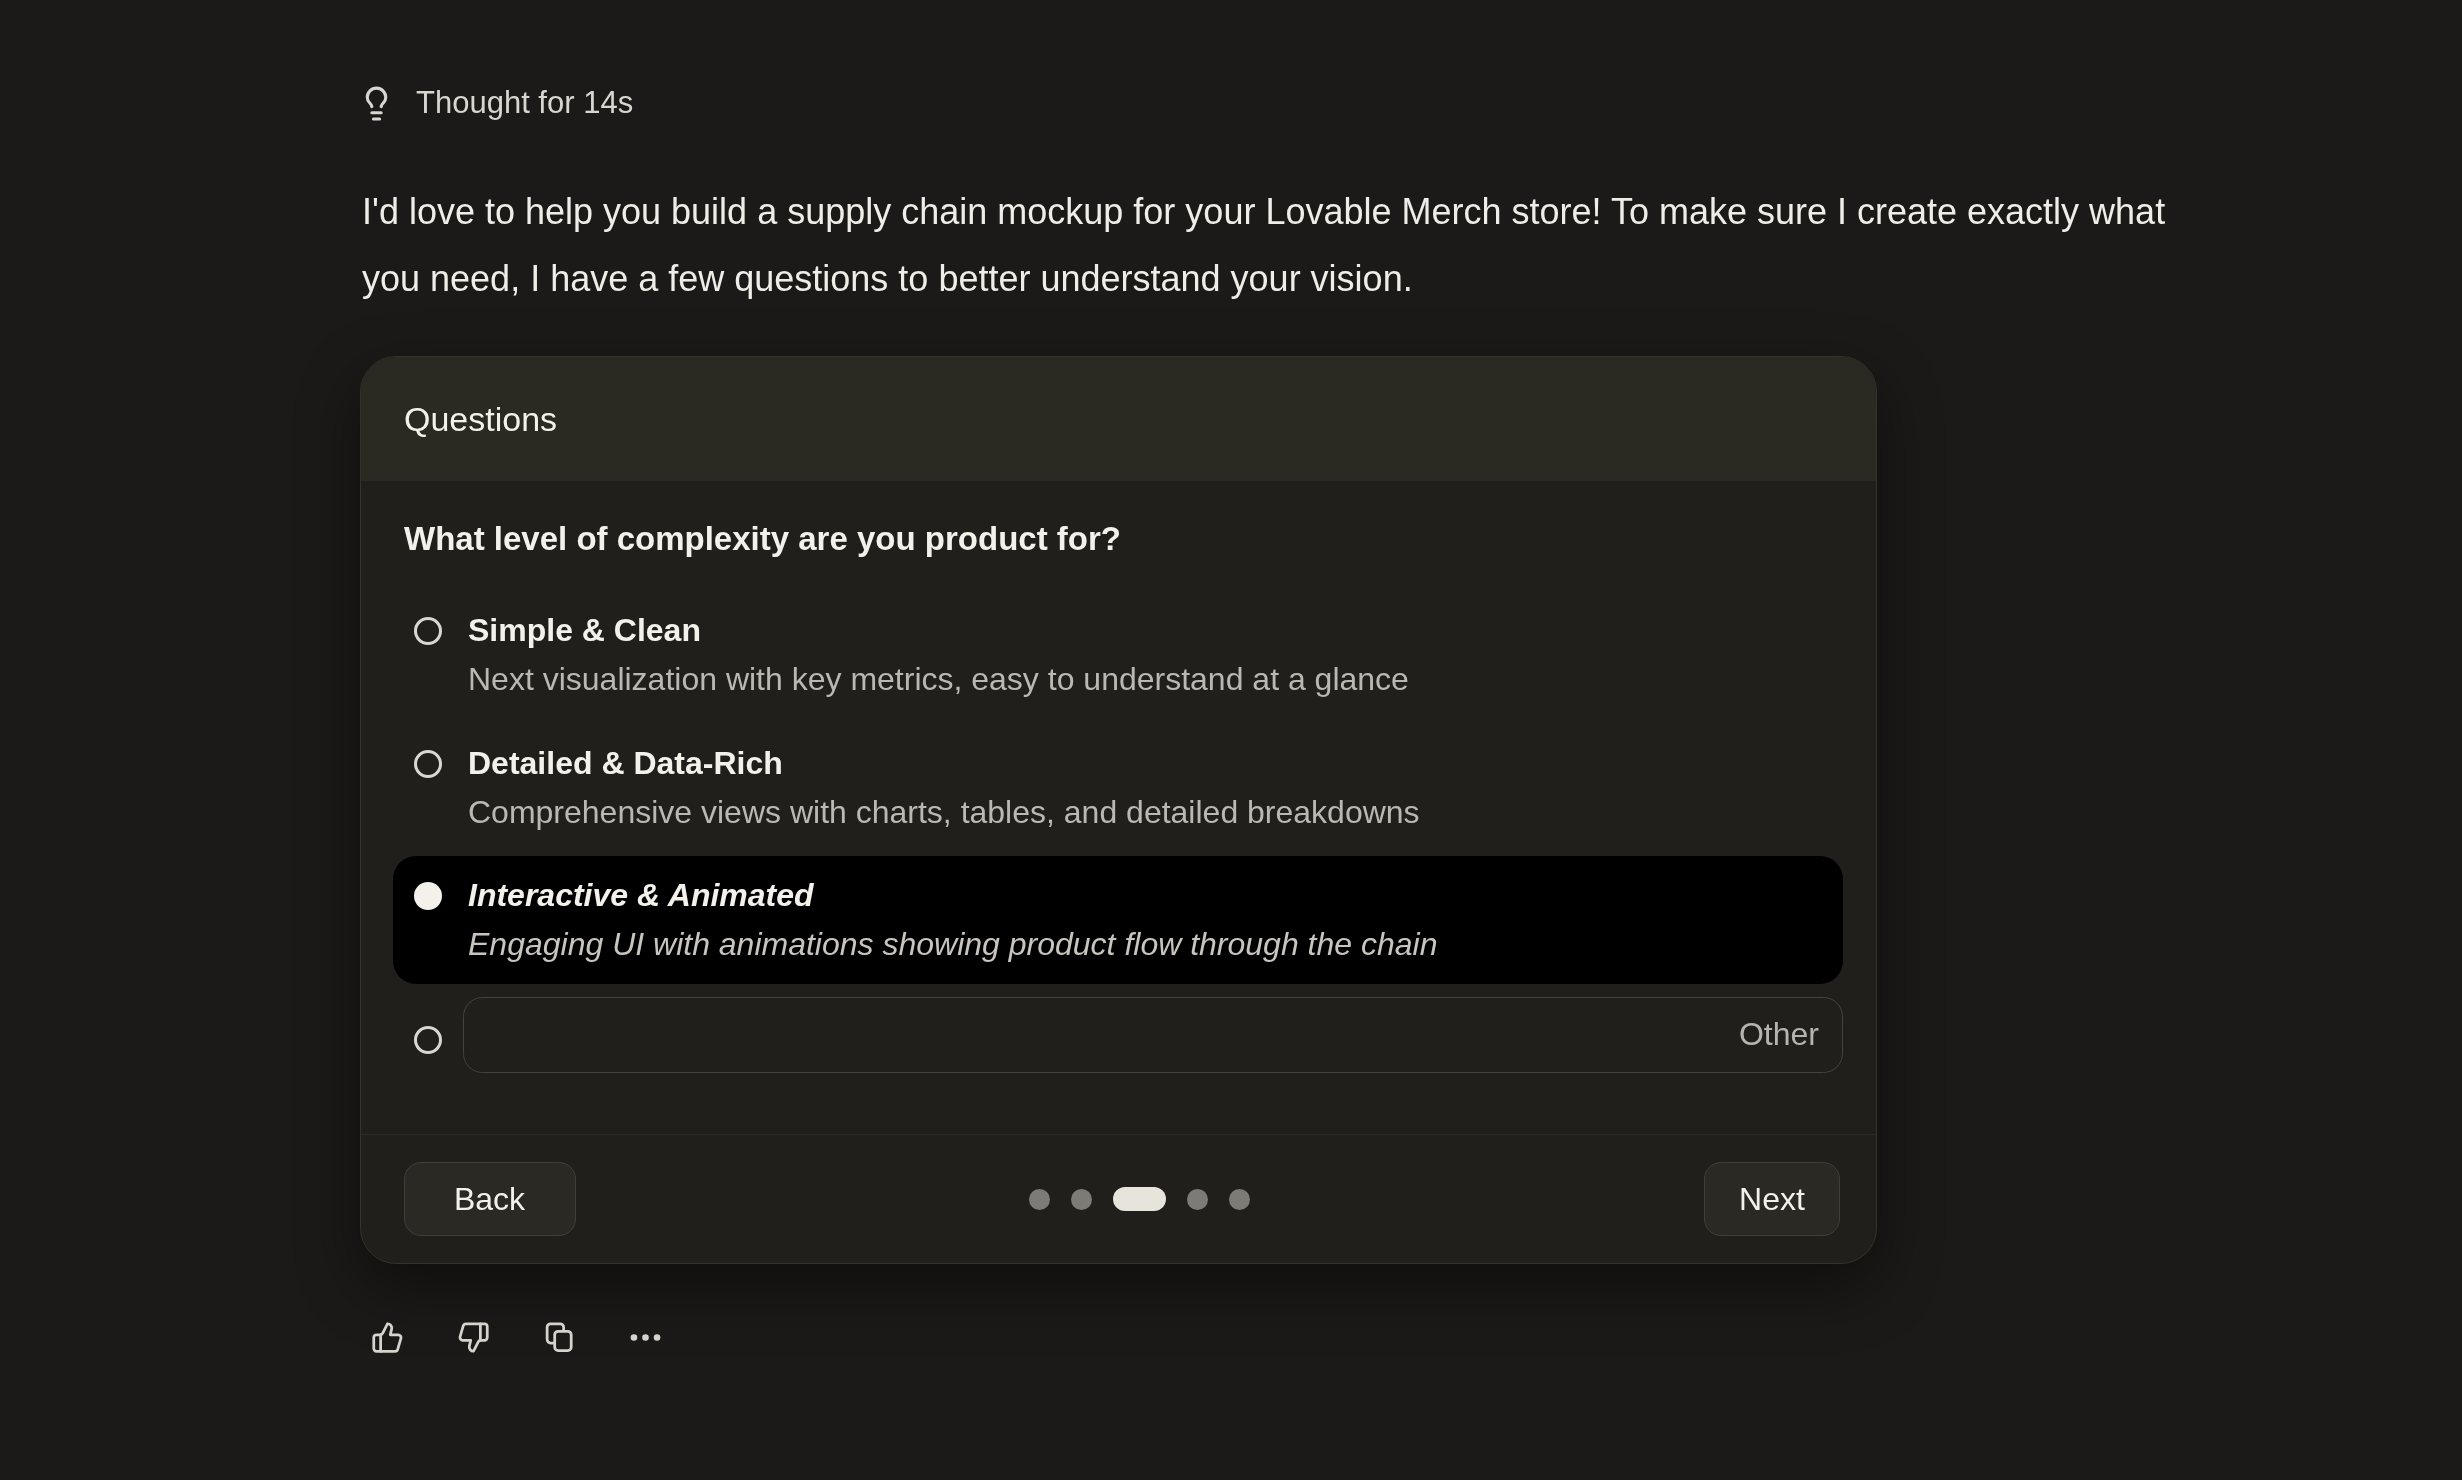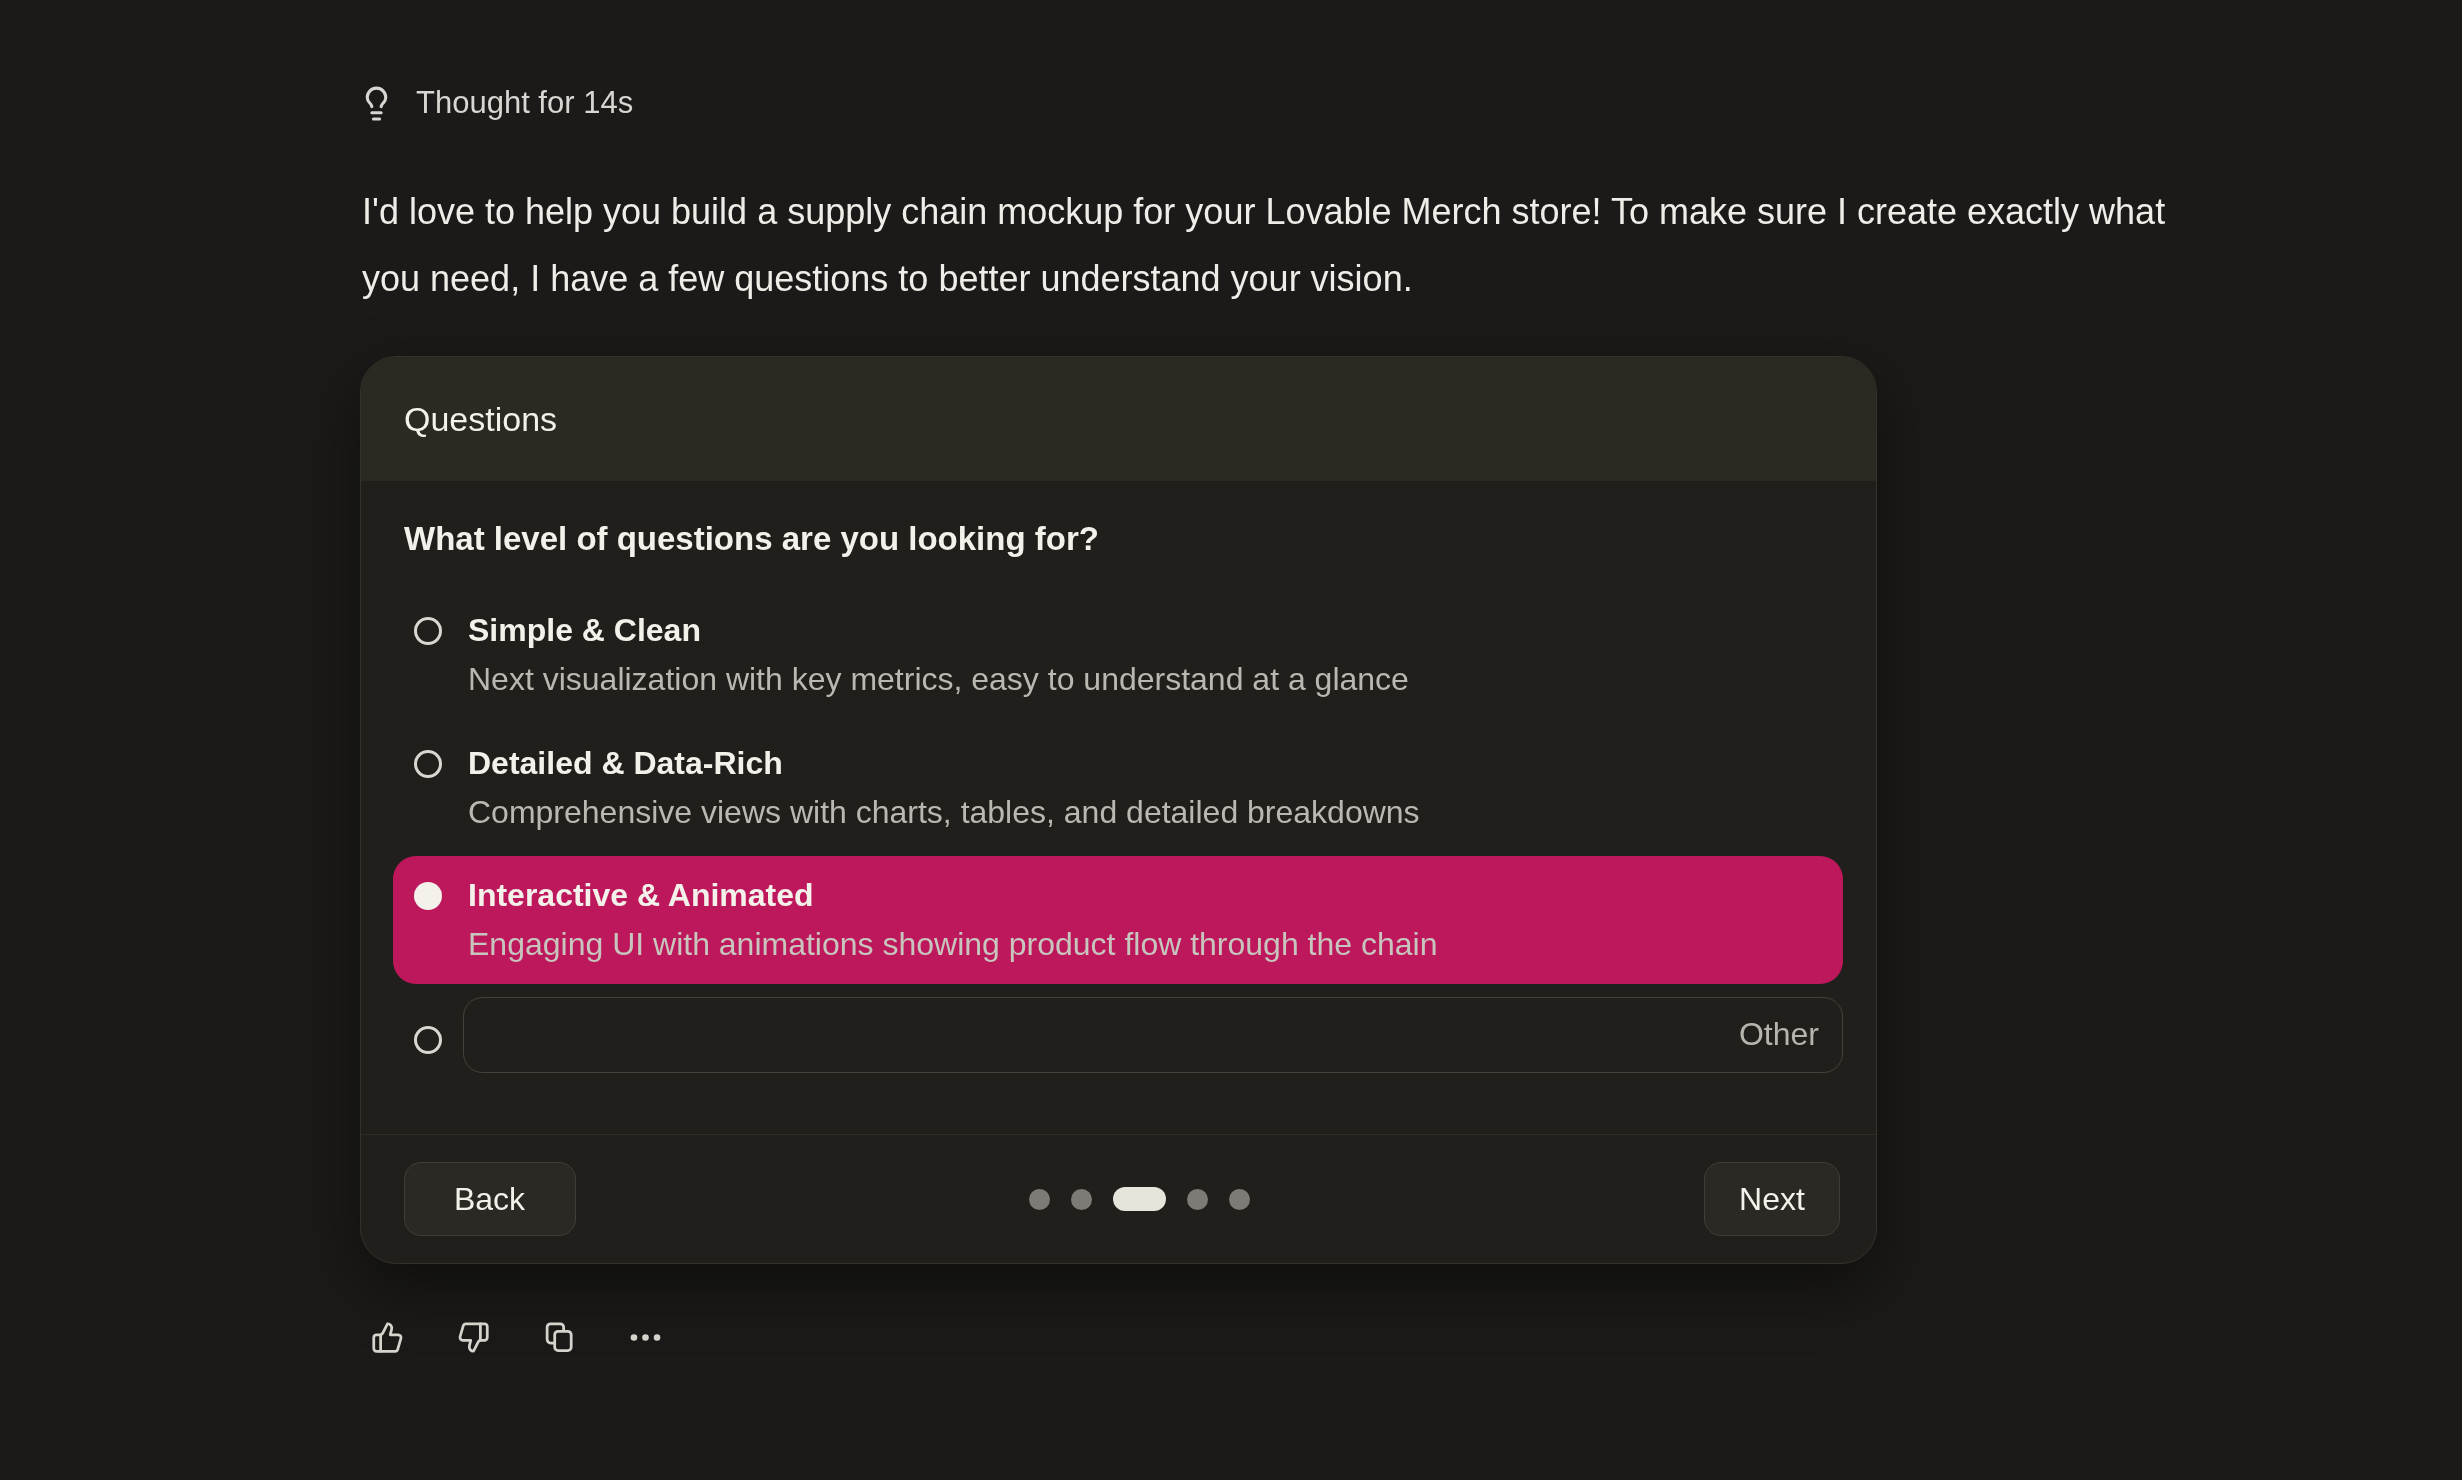--- a/index.html
+++ b/index.html
@@ -51,21 +51,21 @@
     font-size: 33px; font-weight: 700; line-height: 41px;
     color: #f3f1ea;
   }
   .options { margin-top: 32px; display: flex; flex-direction: column; gap: 4.6px; }
   .option {
     display: flex; align-items: flex-start;
     padding: 15px 0 15px 21px;
     border-radius: 23px;
     cursor: pointer;
   }
-  .option.selected { background: #be185d; }
+  .option.selected { background: #000000; font-style: italic; }
   .radio {
     flex: none;
     width: 28px; height: 28px; margin-top: 11px;
     border: 3.4px solid #d9d7d1; border-radius: 50%;
     background: transparent;
   }
   .radio.checked { border: none; background: #f3f1ea; }
   .option-text { margin-left: 26px; }
   .option-title { font-size: 32px; font-weight: 700; line-height: 49px; color: #f3f1ea; }
   .option-desc  { font-size: 32px; font-weight: 400; line-height: 49px; color: #bab8b1; }
@@ -130,21 +130,21 @@
 </div>
 
 <p class="message">I'd love to help you build a supply chain mockup for your Lovable Merch store! To make sure I create exactly what you need, I have a few questions to better understand your vision.</p>
 
 <section class="card">
   <header class="card-header">
     <h2 class="card-title">Questions</h2>
   </header>
 
   <div class="card-body">
-    <h3 class="question">What level of questions are you looking for?</h3>
+    <h3 class="question">What level of complexity are you product for?</h3>
 
     <div class="options">
 
       <div class="option">
         <span class="radio"></span>
         <div class="option-text">
           <div class="option-title">Simple &amp; Clean</div>
           <div class="option-desc">Next visualization with key metrics, easy to understand at a glance</div>
         </div>
       </div>

